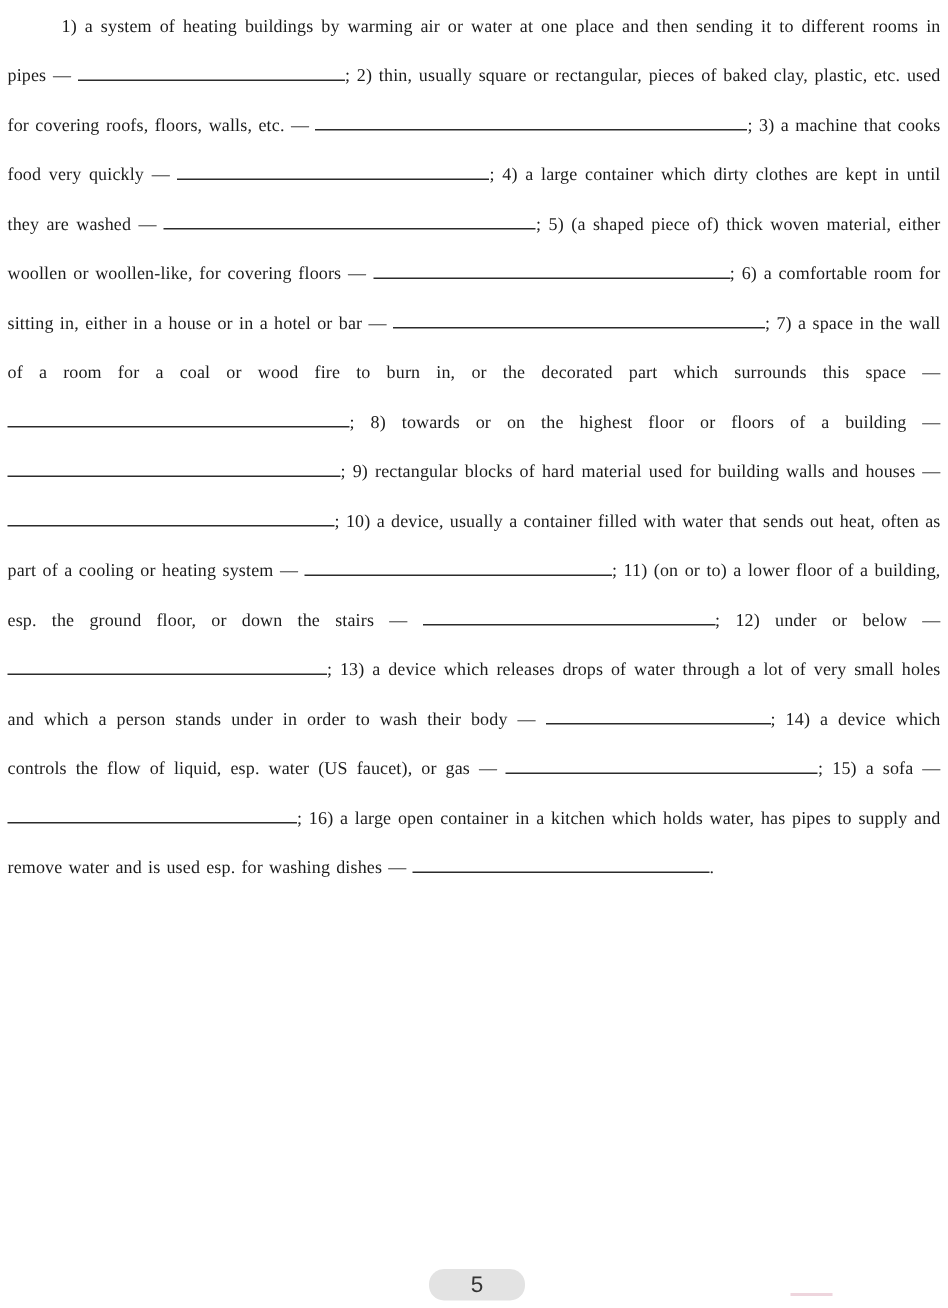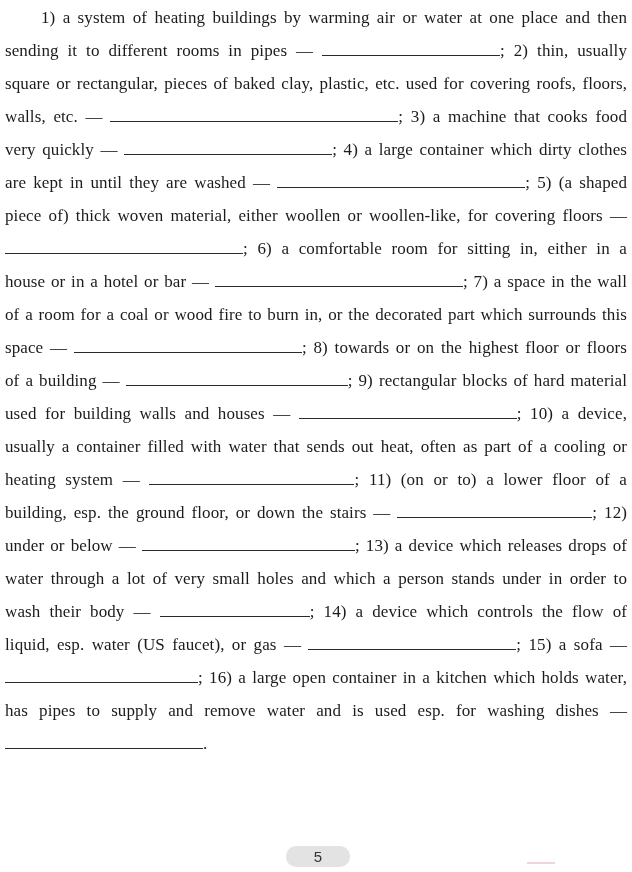--- a/index.html
+++ b/index.html
@@ -15,21 +15,21 @@
   body{
     width:632px;height:872px;overflow:hidden;
     background:var(--bg);
   }
   .page{
     position:relative;width:632px;height:872px;background:var(--bg);
     font-family:"Liberation Serif","DejaVu Serif",serif;
   }
   .exercise{
     position:absolute;top:1px;left:5px;width:622px;
-    font-size:17px;line-height:33px;color:var(--text);
+    font-size:12px;line-height:33px;color:var(--text);
     text-align:justify;text-indent:36px;
     word-spacing:1px;letter-spacing:0.1px;
     margin:0;
   }
   .seg-text{white-space:normal;}
   .seg-blank{
     display:inline-block;
     height:13px;
     border-bottom:1.6px solid var(--blank);
     vertical-align:baseline;

